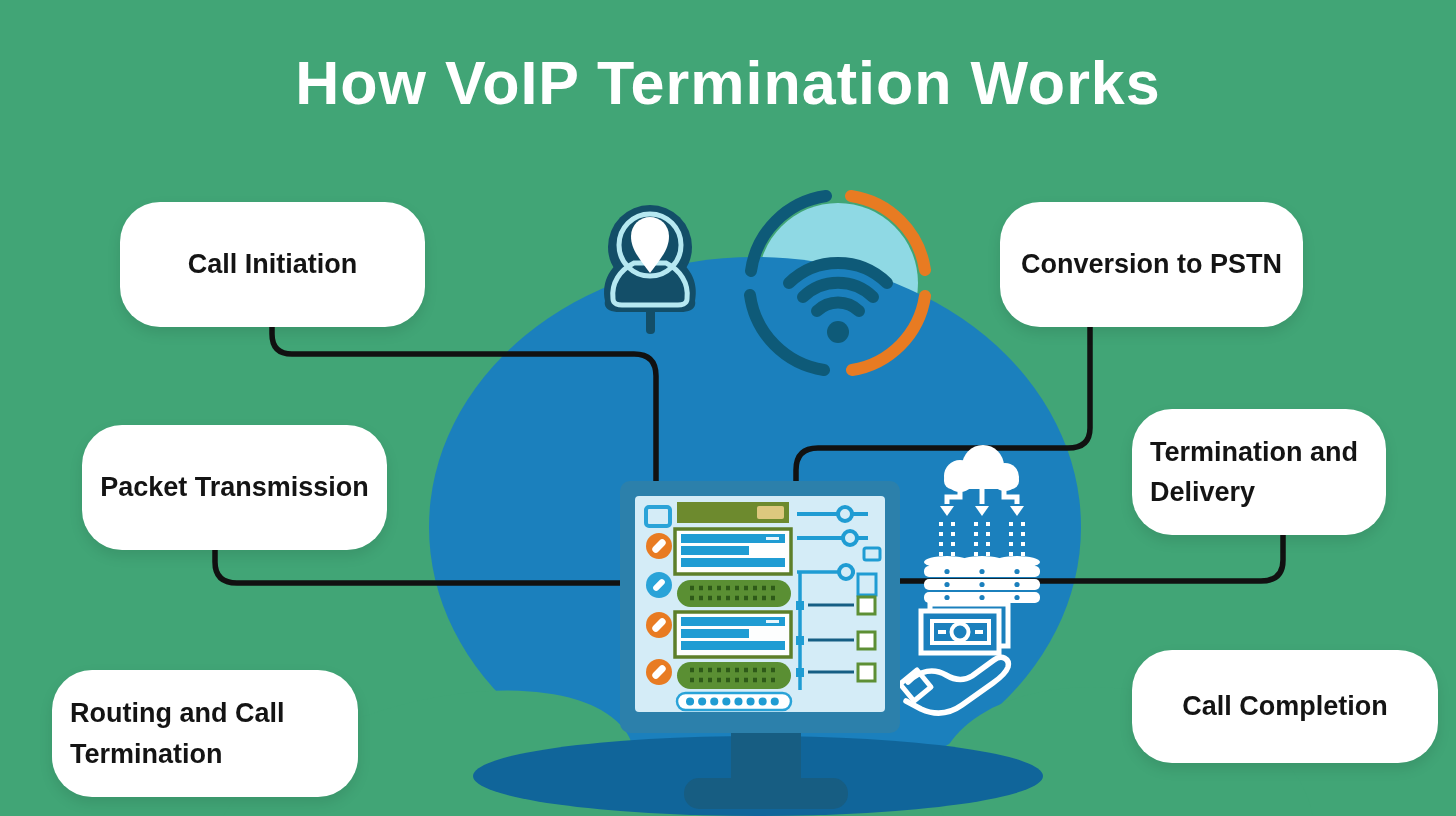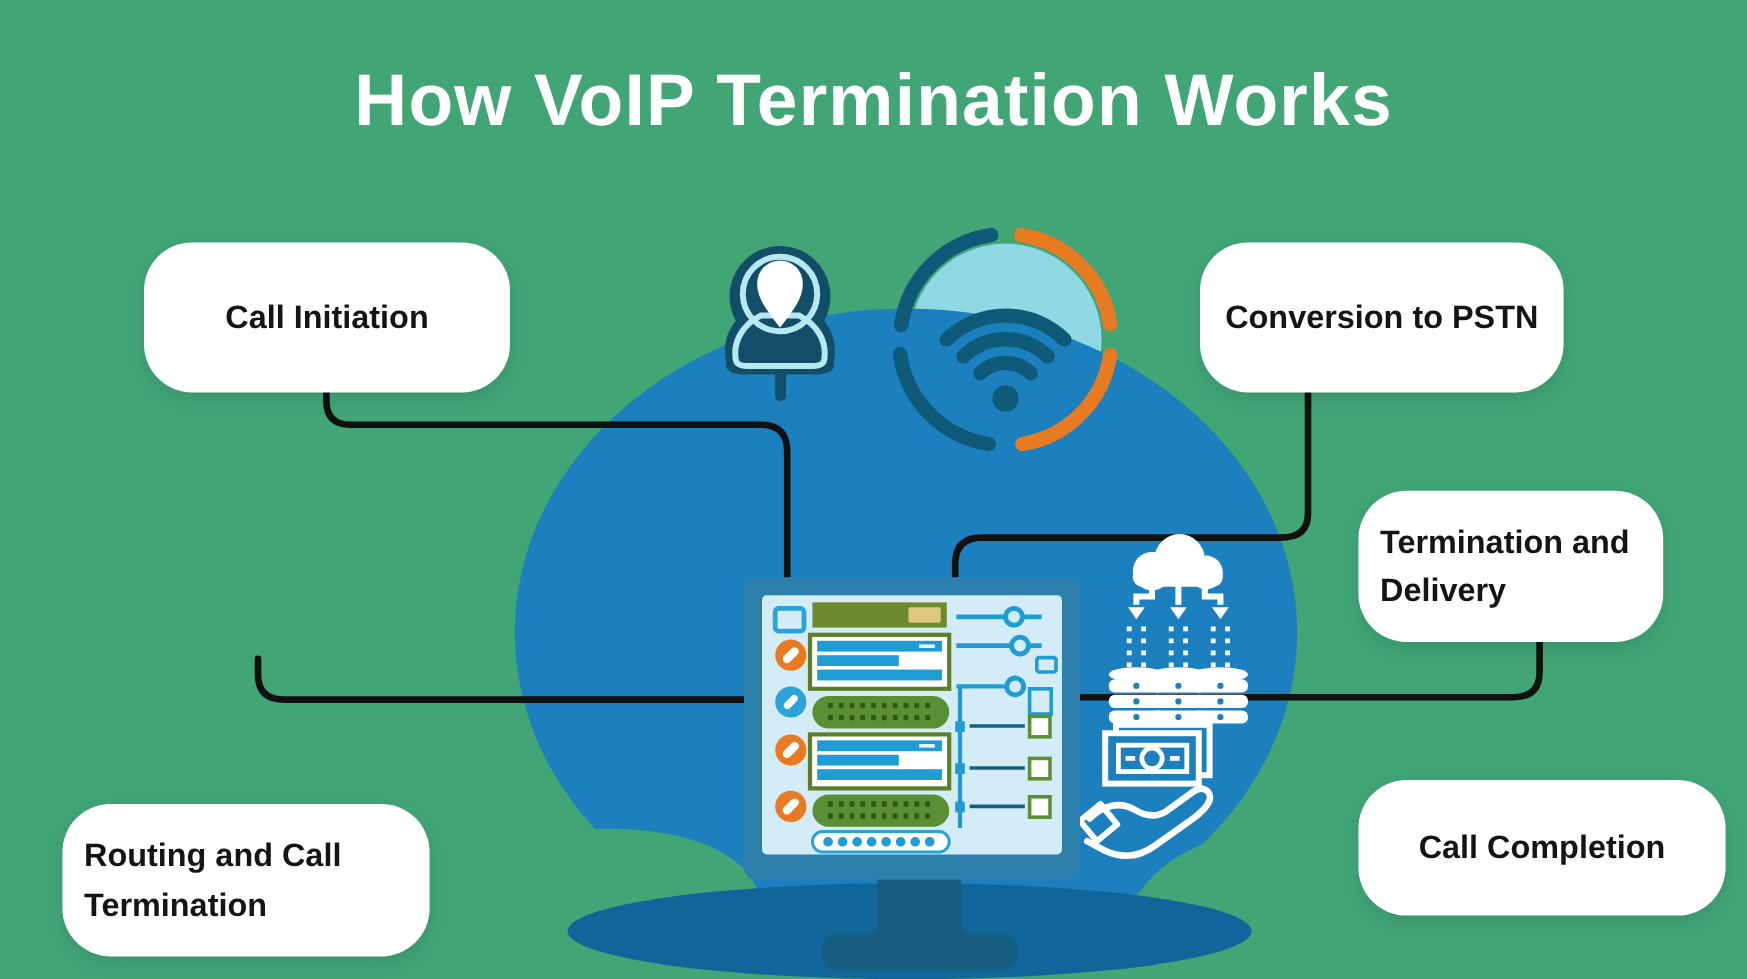--- a/index.html
+++ b/index.html
@@ -223,20 +223,23 @@
       </g>
     </g>
   </g>
 </svg>
 
 <h1 class="title">How VoIP Termination Works</h1>
 
 <div class="label-box" id="box-call-initiation">
   <span>Call Initiation</span>
 </div>
+<div class="label-box" id="box-packet-transmission">
+  <span>Packet Transmission</span>
+</div>
 <div class="label-box" id="box-routing">
   <span>Routing and Call Termination</span>
 </div>
 <div class="label-box" id="box-conversion">
   <span>Conversion to PSTN</span>
 </div>
 <div class="label-box" id="box-termination">
   <span>Termination and Delivery</span>
 </div>
 <div class="label-box" id="box-completion">

